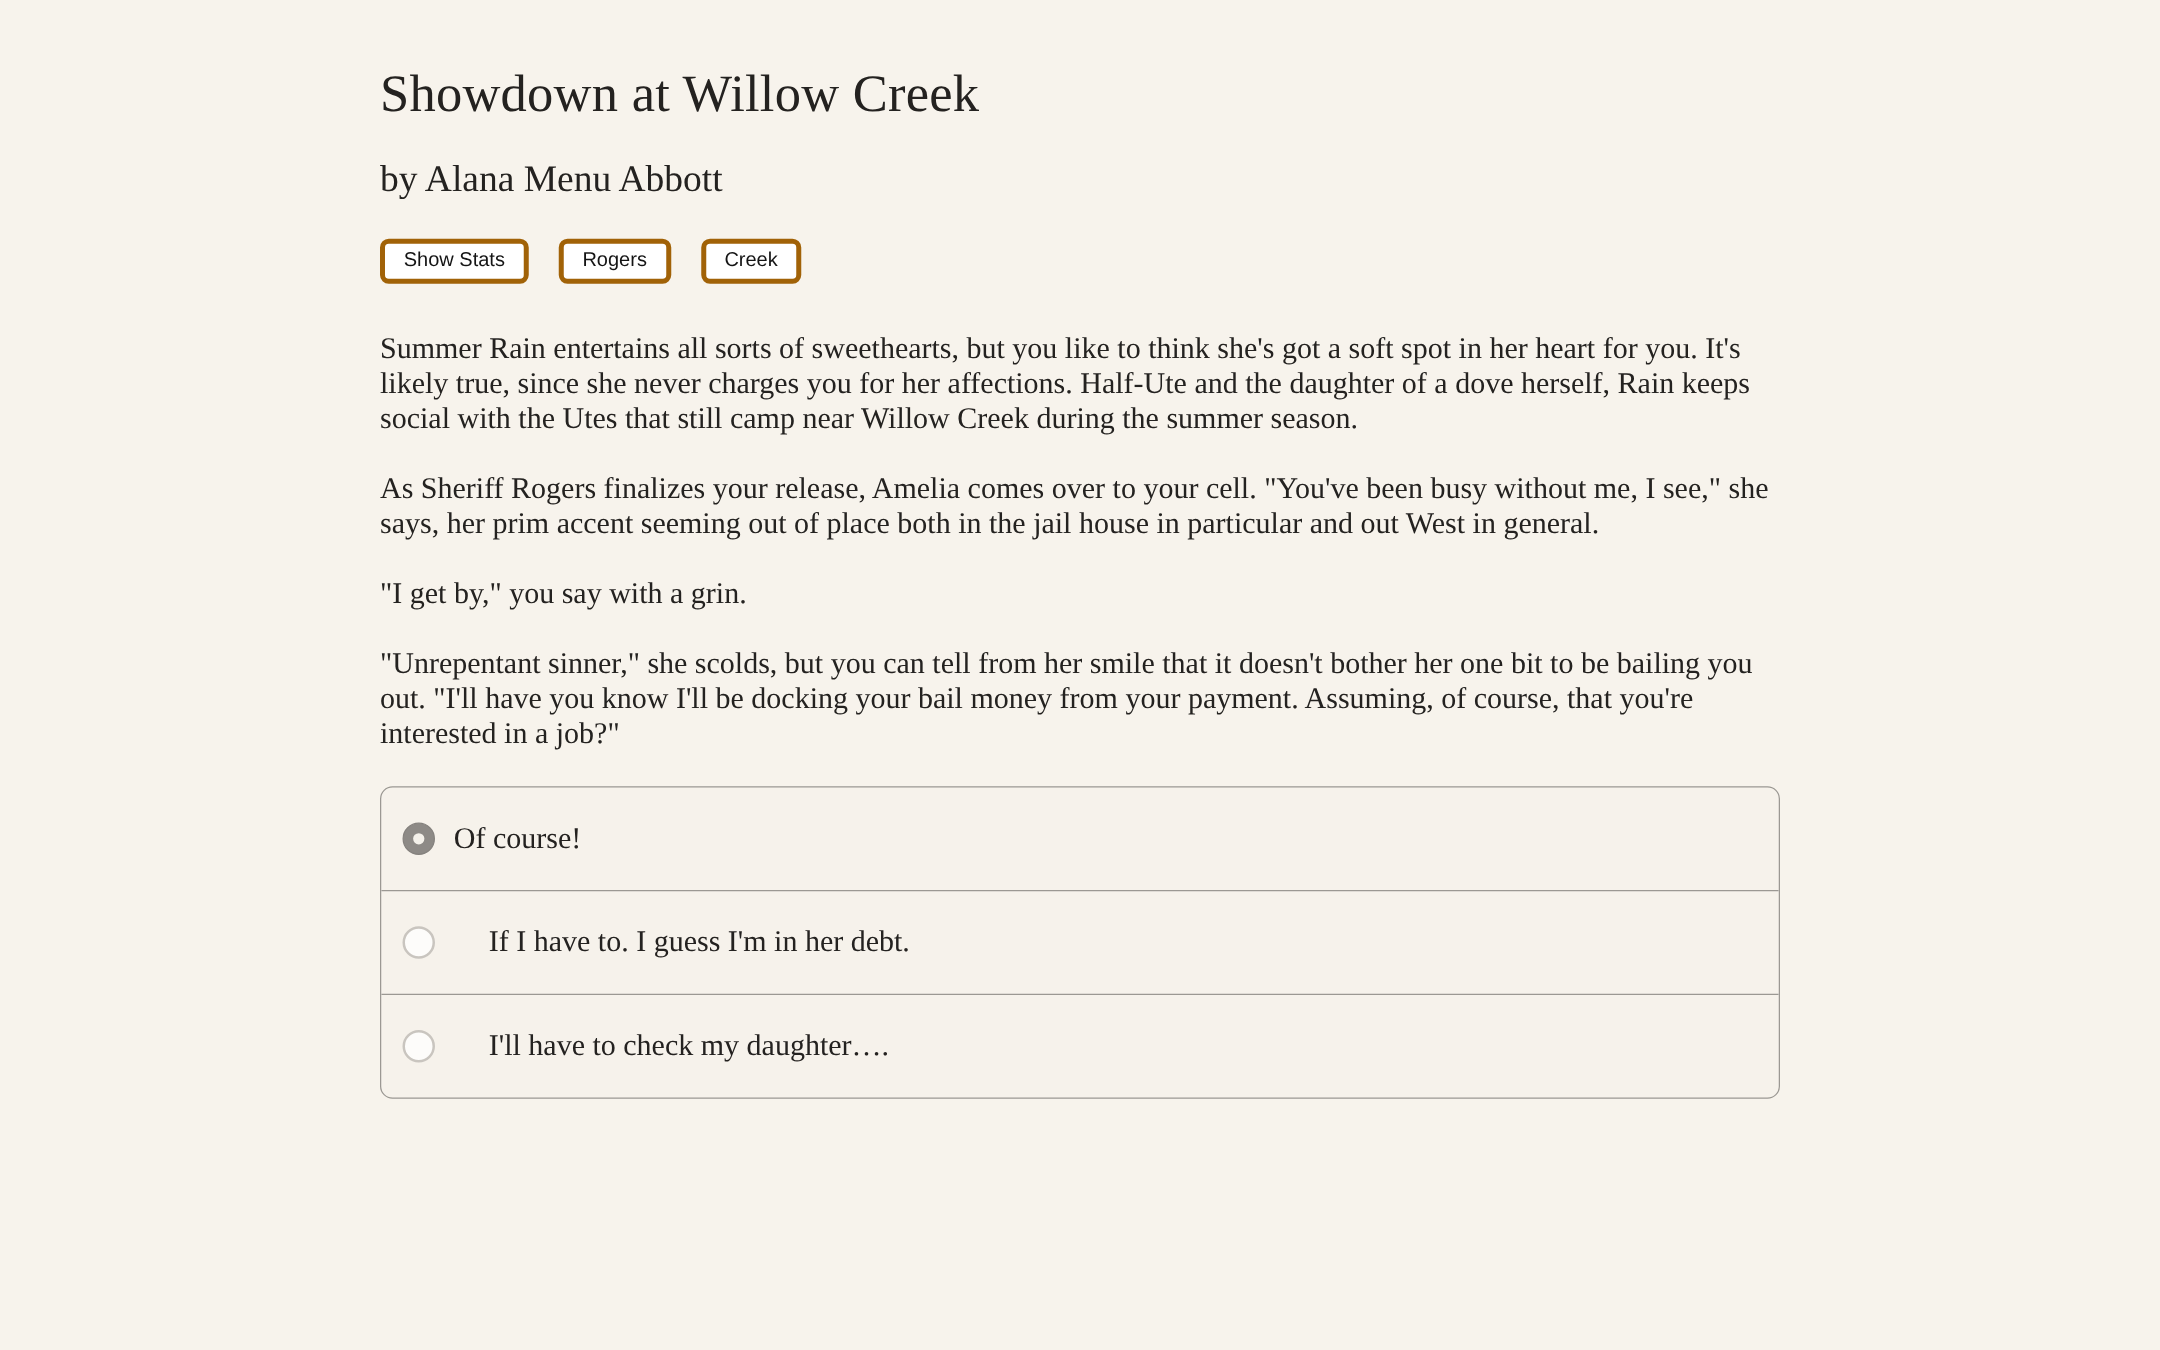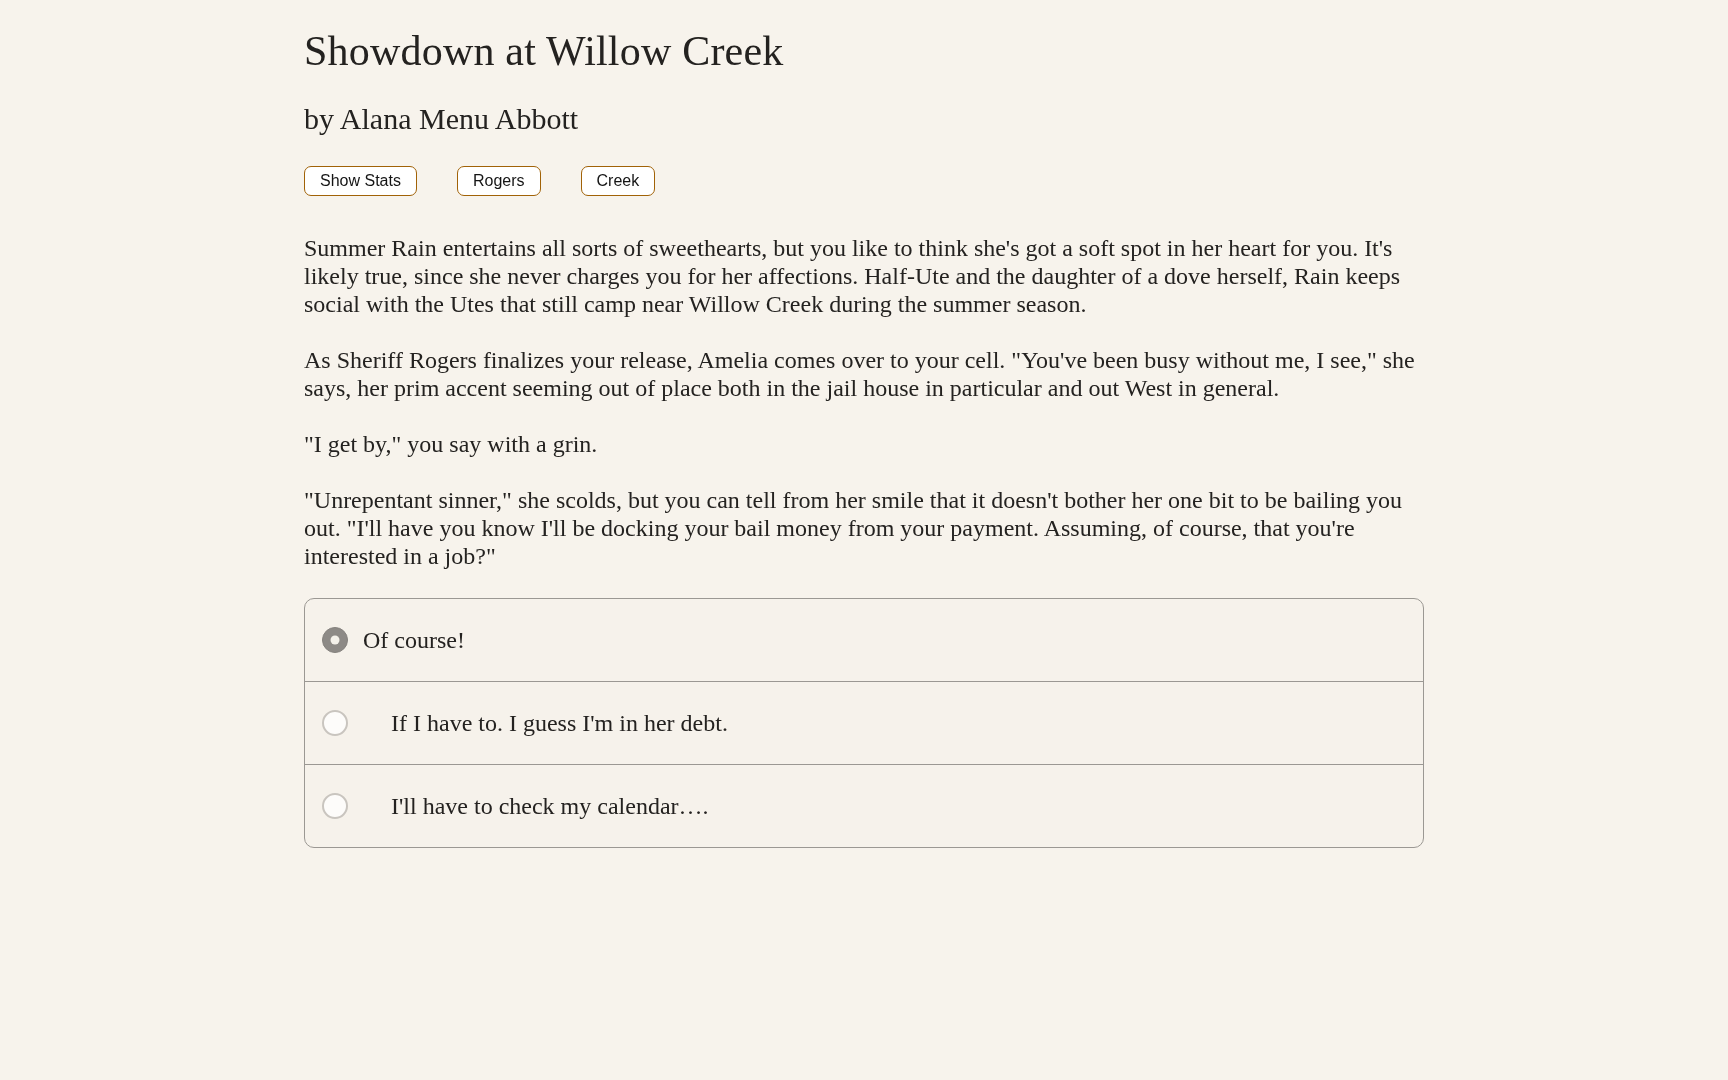--- a/index.html
+++ b/index.html
@@ -6,21 +6,21 @@
   html, body { width: 1728px; height: 1080px; }
   body {
     background: #f7f3ec;
     color: #242220;
     font-family: "Liberation Serif", "DejaVu Serif", serif;
     overflow: hidden;
   }
   .content {
     width: 1120px;
     margin: 0 auto;
-    padding-top: 26px;
+    padding-top: 51px;
   }
   h1.game-title {
     font-size: 42px;
     font-weight: 400;
     line-height: 1.2;
     margin-bottom: 26px;
     letter-spacing: 0.2px;
   }
   .byline {
     font-size: 30px;
@@ -28,24 +28,24 @@
     margin-bottom: 30px;
   }
   .toolbar {
     margin-bottom: 38px;
   }
   .toolbar button {
     font-family: "Liberation Sans", sans-serif;
     font-size: 16px;
     color: #141414;
     background: #ffffff;
-    border: 1px solid #a16207;
+    border: 4px solid #a16207;
     border-radius: 7px;
     padding: 4px 15px;
-    margin-right: 36px;
+    margin-right: 20px;
     cursor: pointer;
     line-height: 20px;
   }
   .story p {
     font-size: 24px;
     line-height: 28px;
     margin-bottom: 28px;
     max-width: 1120px;
   }
   .choice-box {
@@ -123,17 +123,17 @@
     <div class="choice-row">
       <span class="radio checked"></span>
       <span class="choice-label">Of course!</span>
     </div>
     <div class="choice-row">
       <span class="radio"></span>
       <span class="choice-label">If I have to. I guess I'm in her debt.</span>
     </div>
     <div class="choice-row">
       <span class="radio"></span>
-      <span class="choice-label">I'll have to check my calendar….</span>
+      <span class="choice-label">I'll have to check my daughter….</span>
     </div>
   </div>
 
 </div>
 
 </body></html>

